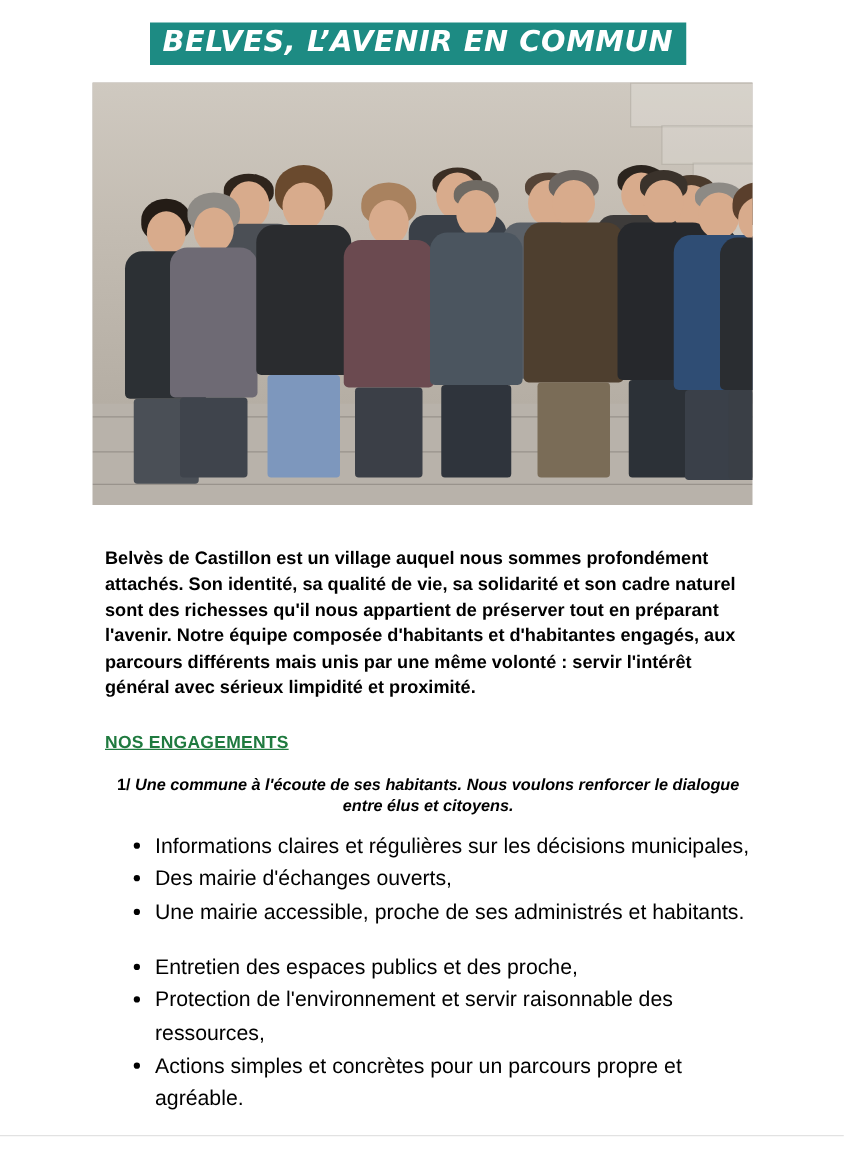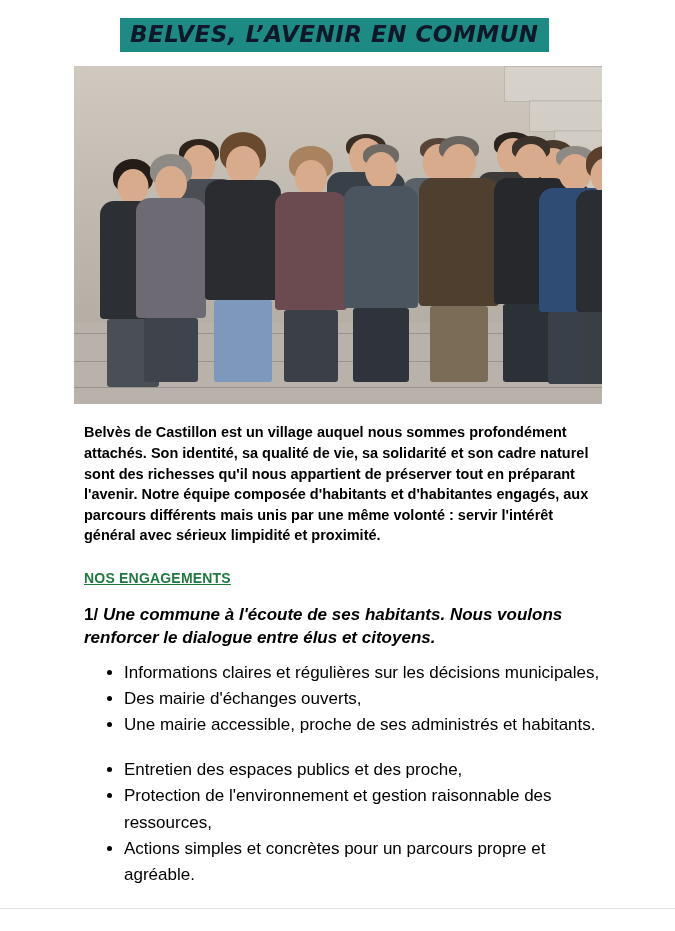--- a/index.html
+++ b/index.html
@@ -23,21 +23,21 @@
     box-sizing: border-box;
   }
   
   .title-wrap {
     padding-top: 18px;
     padding-left: 120px;
   }
   .title-banner {
     display: inline-block;
     background: #1d8b83;
-    color: #0f172a;
+    color: #ffffff;
     font-family: "DejaVu Sans", sans-serif;
     font-style: italic;
     font-weight: bold;
     font-size: 23px;
     letter-spacing: 0.5px;
     padding: 3px 10px 5px 10px;
     line-height: 1.15;
     white-space: nowrap;
   }
   
@@ -107,36 +107,37 @@
   }
   
   .content {
     padding: 18px 74px 0 84px;
   }
   .intro {
     font-family: "Liberation Sans", sans-serif;
     font-weight: bold;
     font-size: 14.5px;
     line-height: 1.42;
-    margin: 0 0 24px 0;
+    margin: 15px 0 24px 0;
     text-align: left;
   }
   .engagements {
     font-family: "Liberation Sans", sans-serif;
     font-weight: bold;
     font-size: 14px;
     color: #1f7a3f;
     text-decoration: underline;
     margin: 0 0 18px 0;
     letter-spacing: 0.2px;
   }
   .commit-heading {
-    font-size: 17px;
+    font-size: 13px;
     line-height: 1.35;
     margin: 0 0 10px 0;
+    text-align: center;
   }
   .commit-heading .num {
     font-weight: bold;
     font-style: normal;
   }
   .commit-heading .txt {
     font-weight: bold;
     font-style: italic;
   }
   ul.points {
@@ -273,20 +274,20 @@
       <span class="txt">Une commune à l'écoute de ses habitants. Nous voulons renforcer le dialogue entre élus et citoyens.</span>
     </p>
     <ul class="points">
       <li>Informations claires et régulières sur les décisions municipales,</li>
       <li>Des mairie d'échanges ouverts,</li>
       <li>Une mairie accessible, proche de ses administrés et habitants.</li>
     </ul>
 
     <ul class="points">
       <li>Entretien des espaces publics et des proche,</li>
-      <li>Protection de l'environnement et gestion raisonnable des ressources,</li>
+      <li>Protection de l'environnement et servir raisonnable des ressources,</li>
       <li>Actions simples et concrètes pour un parcours propre et agréable.</li>
     </ul>
 
   </div>
 
   <div class="bottom-bar"></div>
 </div>
 
 </body></html>

